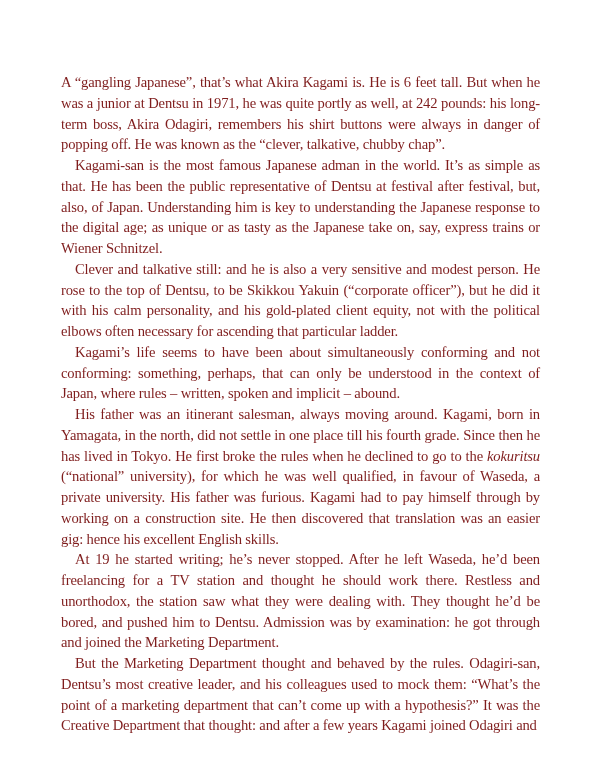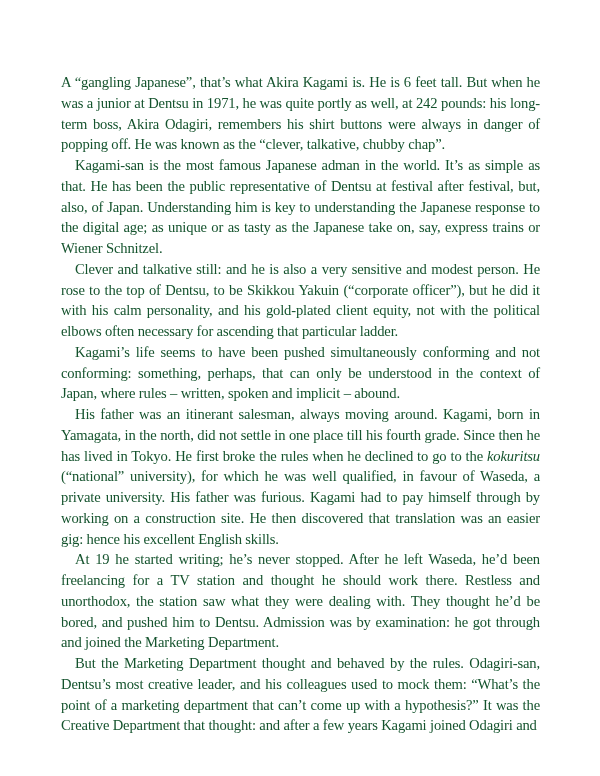--- a/index.html
+++ b/index.html
@@ -5,32 +5,32 @@
   html, body { margin: 0; padding: 0; background: #ffffff; }
   body { width: 600px; height: 776px; overflow: hidden; position: relative; }
   .page {
     position: absolute;
     left: 61px;
     top: 72px;
     width: 479px;
     font-family: "Liberation Serif", "DejaVu Serif", serif;
     font-size: 14.6px;
     line-height: 20.75px;
-    color: #14532d;
+    color: #7f1d1d;
     text-align: justify;
     letter-spacing: -0.15px;
   }
   .para { margin: 0; text-indent: 14px; }
   .para.first { text-indent: 0; }
   em { font-style: italic; }
 </style>
 </head>
 <body>
 
 <div class="page">
   <p class="para first">A “gangling Japanese”, that’s what Akira Kagami is. He is 6 feet tall. But when he was a junior at Dentsu in 1971, he was quite portly as well, at 242 pounds: his long-term boss, Akira Odagiri, remembers his shirt buttons were always in danger of popping off. He was known as the “clever, talkative, chubby chap”.</p>
   <p class="para">Kagami-san is the most famous Japanese adman in the world. It’s as simple as that. He has been the public representative of Dentsu at festival after festival, but, also, of Japan. Understanding him is key to understanding the Japanese response to the digital age; as unique or as tasty as the Japanese take on, say, express trains or Wiener Schnitzel.</p>
   <p class="para">Clever and talkative still: and he is also a very sensitive and modest person. He rose to the top of Dentsu, to be Skikkou Yakuin (“corporate officer”), but he did it with his calm personality, and his gold-plated client equity, not with the political elbows often necessary for ascending that particular ladder.</p>
-  <p class="para">Kagami’s life seems to have been pushed simultaneously conforming and not conforming: something, perhaps, that can only be understood in the context of Japan, where rules – written, spoken and implicit – abound.</p>
+  <p class="para">Kagami’s life seems to have been about simultaneously conforming and not conforming: something, perhaps, that can only be understood in the context of Japan, where rules – written, spoken and implicit – abound.</p>
   <p class="para"><span>His father was an itinerant salesman, always moving around. Kagami, born in Yamagata, in the north, did not settle in one place till his fourth grade. Since then he has lived in Tokyo. He first broke the rules when he declined to go to the </span><em>kokuritsu</em><span> (“national” university), for which he was well qualified, in favour of Waseda, a private university. His father was furious. Kagami had to pay himself through by working on a construction site. He then discovered that translation was an easier gig: hence his excellent English skills.</span></p>
   <p class="para">At 19 he started writing; he’s never stopped. After he left Waseda, he’d been freelancing for a TV station and thought he should work there. Restless and unorthodox, the station saw what they were dealing with. They thought he’d be bored, and pushed him to Dentsu. Admission was by examination: he got through and joined the Marketing Department.</p>
   <p class="para">But the Marketing Department thought and behaved by the rules. Odagiri-san, Dentsu’s most creative leader, and his colleagues used to mock them: “What’s the point of a marketing department that can’t come up with a hypothesis?” It was the Creative Department that thought: and after a few years Kagami joined Odagiri and</p>
 </div>
 
 </body></html>

